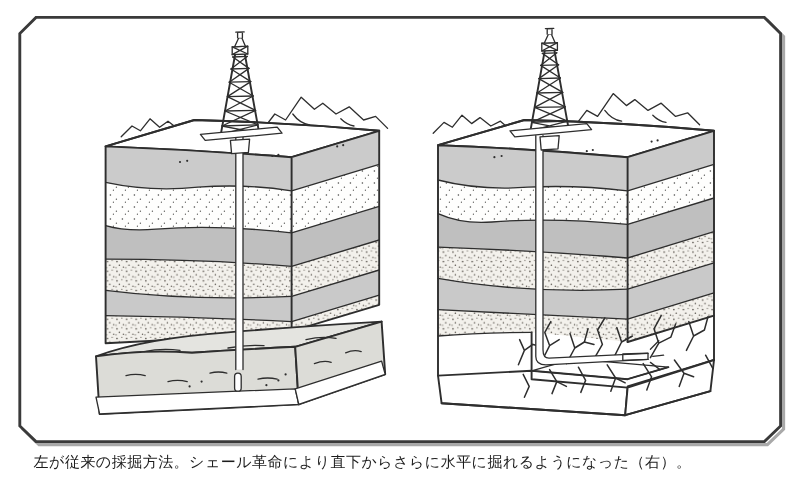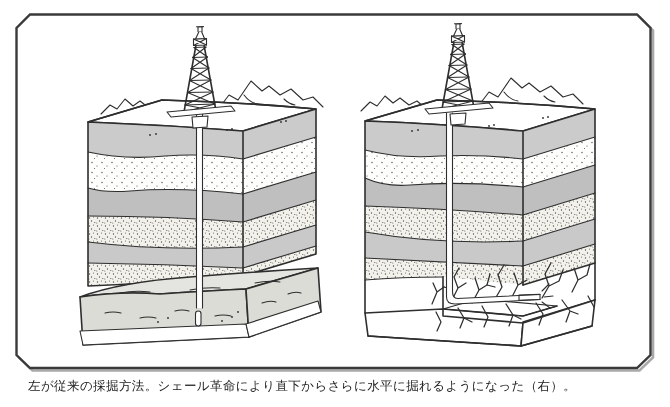--- a/index.html
+++ b/index.html
@@ -13,21 +13,21 @@
   .g2{fill:var(--gray2,#bfbfbf);}
   .g3{fill:var(--gray3,#c9c9c9);}
   .s1{fill:url(#stip1);}
   .s2{fill:url(#stip2);}
   .slabTop{fill:var(--slab_top,#e4e4e0);}
   .slabFace{fill:var(--slab_face,#dcdcd7);}
   .frameLn{fill:#fff;stroke:var(--frame,#3a3a3a);stroke-width:2.4;stroke-linejoin:miter;}
   .frameSh{fill:none;stroke:var(--frame_shadow,#a9a9a9);stroke-width:2.6;}
   .crack{fill:none;stroke:var(--ink,#2e2e2e);stroke-width:1.25;stroke-linecap:round;stroke-linejoin:round;}
   .caption{position:absolute;left:28px;top:378px;width:630px;
-           font-size:12.5px;line-height:1.35;color:#1c1c1c;letter-spacing:.4px;}
+           font-size:12.5px;line-height:1.35;color:#1c1c1c;letter-spacing:.4px;font-family:Liberation Mono, monospace;}
 </style>
 </head>
 <body>
 
 <svg width="670" height="407" viewBox="0 0 670 407">
   <defs>
     <pattern id="stip1" width="10" height="10" patternUnits="userSpaceOnUse">
       <rect width="10" height="10" fill="#fefefd"></rect>
       <circle cx="2" cy="2.5" r=".65" fill="#4a4a48"></circle>
       <circle cx="7" cy="6" r=".55" fill="#4a4a48"></circle>

